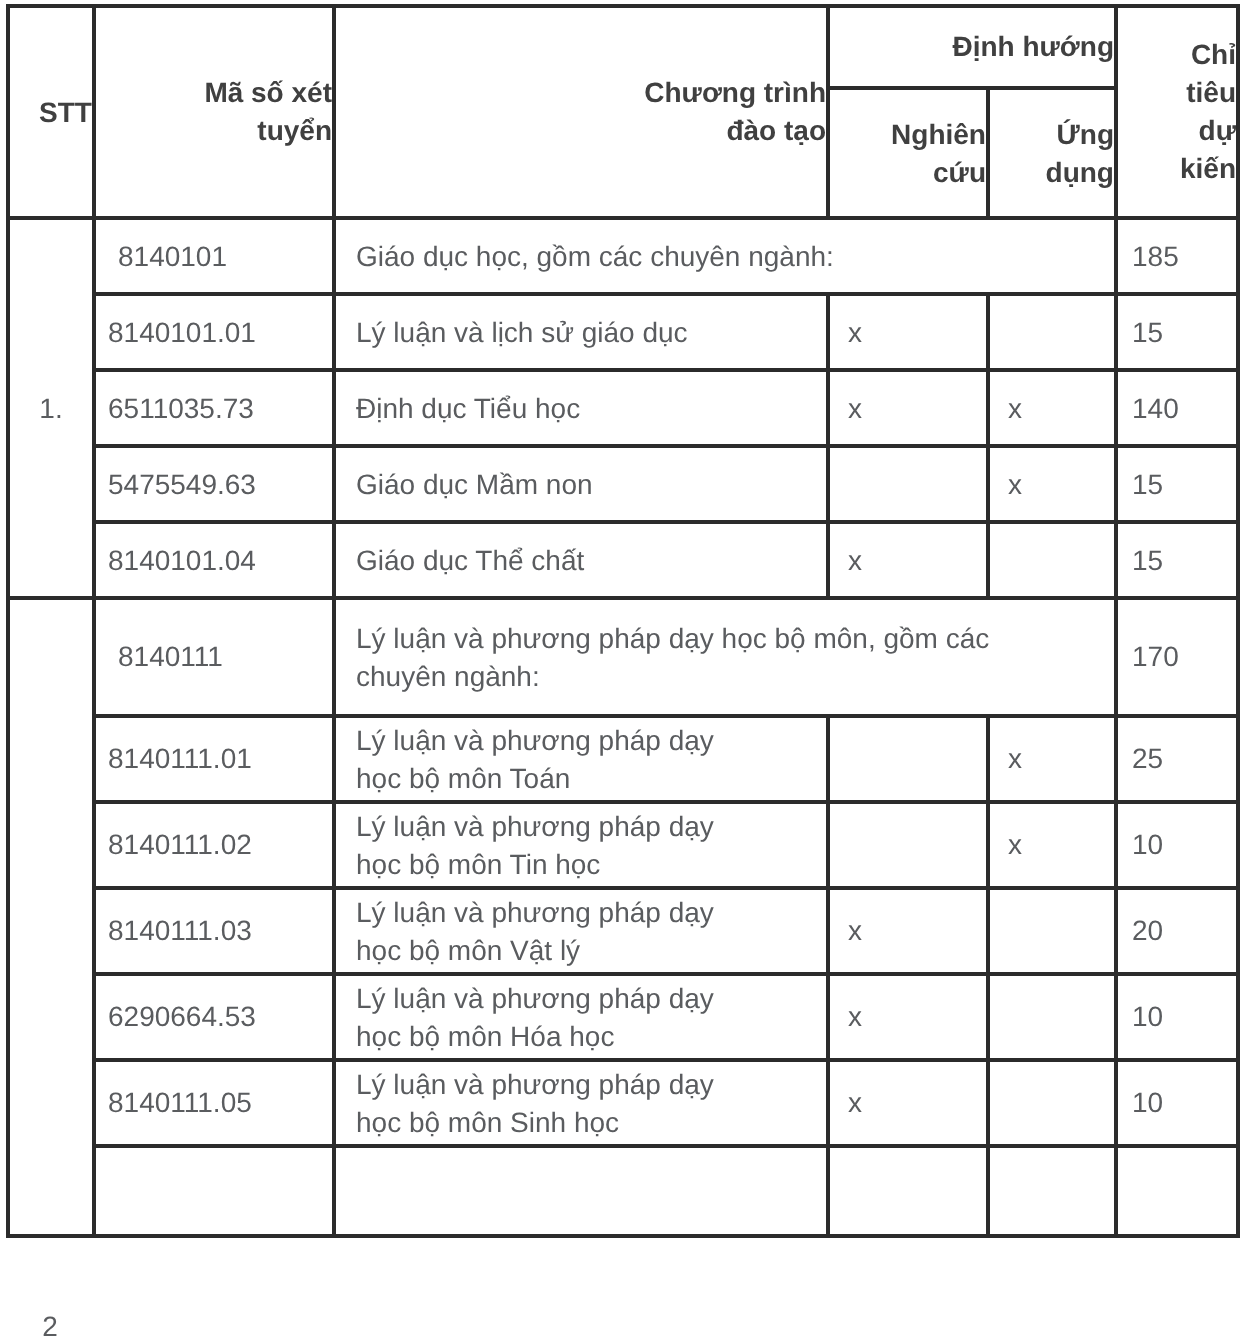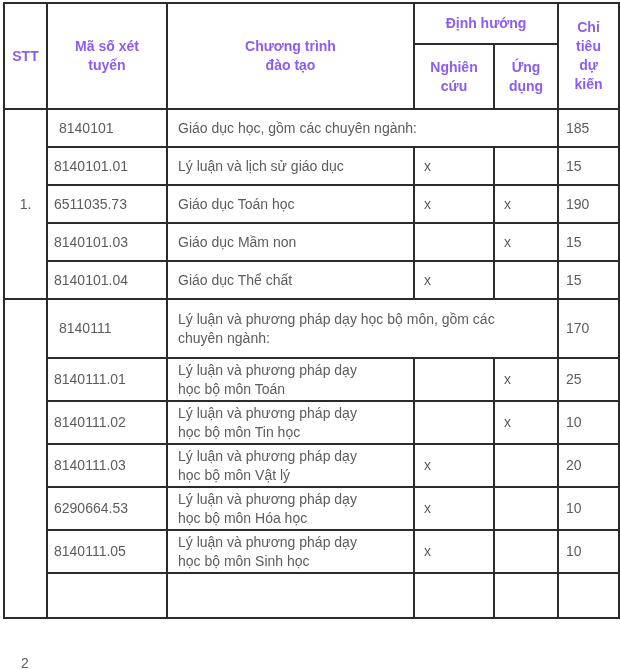--- a/index.html
+++ b/index.html
@@ -20,22 +20,22 @@
   }
   .quota-table td, .quota-table th {
     border:2px solid #2b2b2b;
     vertical-align:middle;
     font-size:14px;
     line-height:19px;
     overflow:hidden;
   }
   .quota-table th {
     font-weight:bold;
-    color:#8b5cf6;
-    text-align:center;
+    color:#404040;
+    text-align:right;
     white-space:pre-line;
   }
   
   tr.hr1 { height:41px; }
   tr.hr2 { height:65px; }
   tr.r38 { height:38px; }
   tr.r68 { height:59px; }
   tr.r59 { height:43px; }
   tr.rpartial { height:45px; }
   
@@ -99,27 +99,27 @@
       </tr>
       <tr class="r38 g-sub">
         <td class="cell-code">8140101.01</td>
         <td class="cell-program">Lý luận và lịch sử giáo dục</td>
         <td class="cell-mark">x</td>
         <td class="cell-mark"></td>
         <td class="cell-quota">15</td>
       </tr>
       <tr class="r38 g-sub">
         <td class="cell-code">6511035.73</td>
-        <td class="cell-program">Giáo dục Toán học</td>
+        <td class="cell-program">Định dục Tiểu học</td>
         <td class="cell-mark">x</td>
         <td class="cell-mark">x</td>
-        <td class="cell-quota">190</td>
+        <td class="cell-quota">140</td>
       </tr>
       <tr class="r38 g-sub">
-        <td class="cell-code">8140101.03</td>
+        <td class="cell-code">5475549.63</td>
         <td class="cell-program">Giáo dục Mầm non</td>
         <td class="cell-mark"></td>
         <td class="cell-mark">x</td>
         <td class="cell-quota">15</td>
       </tr>
       <tr class="r38 g-sub">
         <td class="cell-code">8140101.04</td>
         <td class="cell-program">Giáo dục Thể chất</td>
         <td class="cell-mark">x</td>
         <td class="cell-mark"></td>

